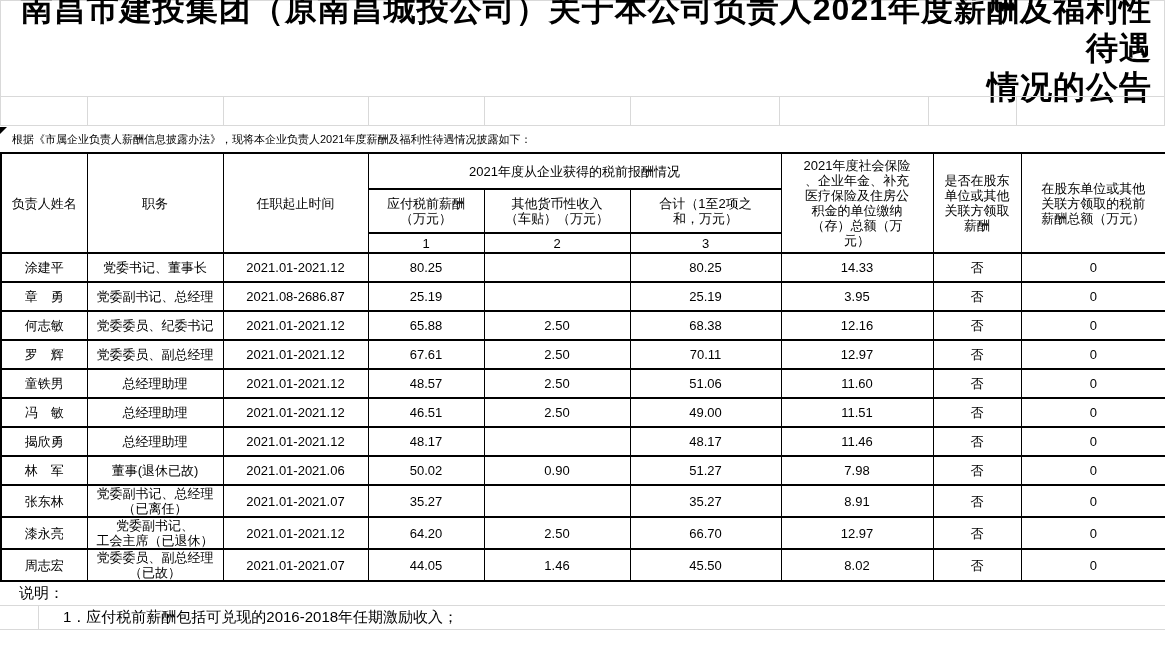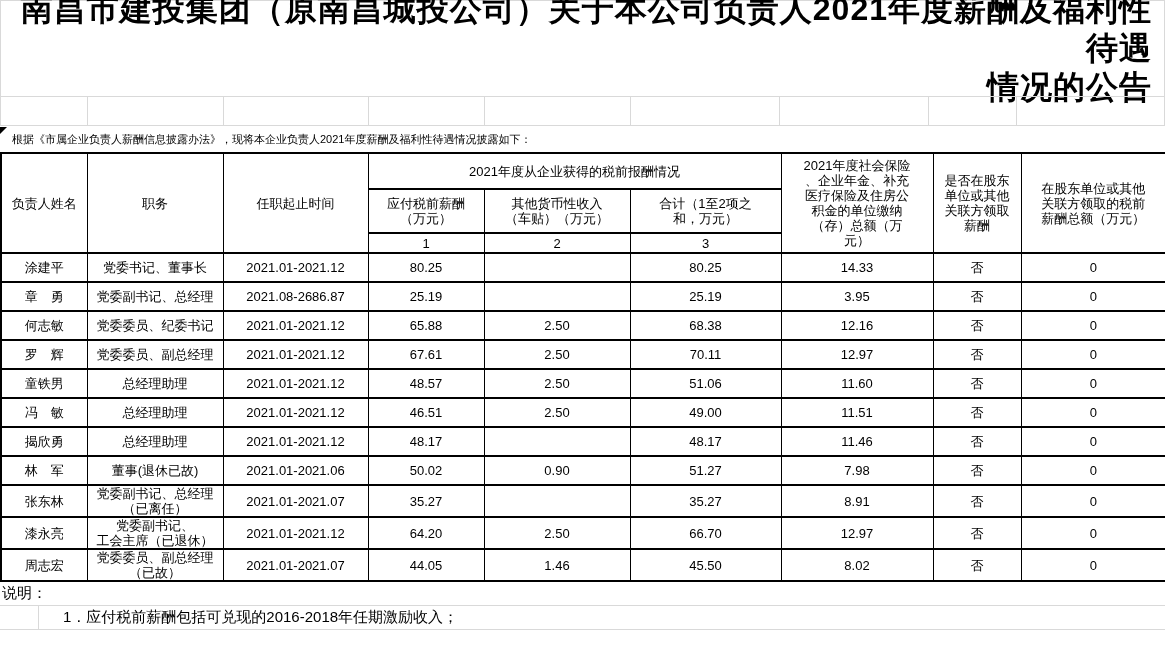--- a/index.html
+++ b/index.html
@@ -75,21 +75,21 @@
   }
   tr.h1 th{height:36px;margin-top:13px;}
   tr.h2 th{height:44px;}
   tr.h3 th{height:20px;}
   tbody td{height:29px;}
   tbody tr.tall td{height:31px;}
   
   .notes-label-row{
     height:23px;
     display:flex;align-items:center;
-    font-size:15px;padding-left:2px;
+    font-size:15px;padding-left:19px;
   }
   .note-row{
     box-sizing:border-box;
     position:relative;
     height:25px;
     border-top:1px solid #d9d9d9;
     border-bottom:1px solid #d9d9d9;
     display:flex;align-items:center;text-align:right;
   }
   .note-row .v{

